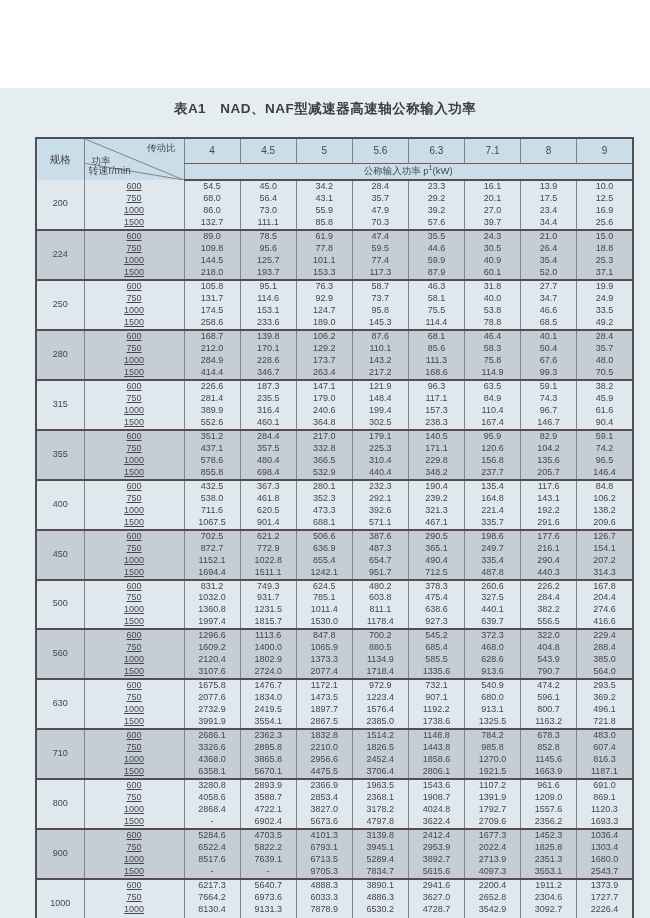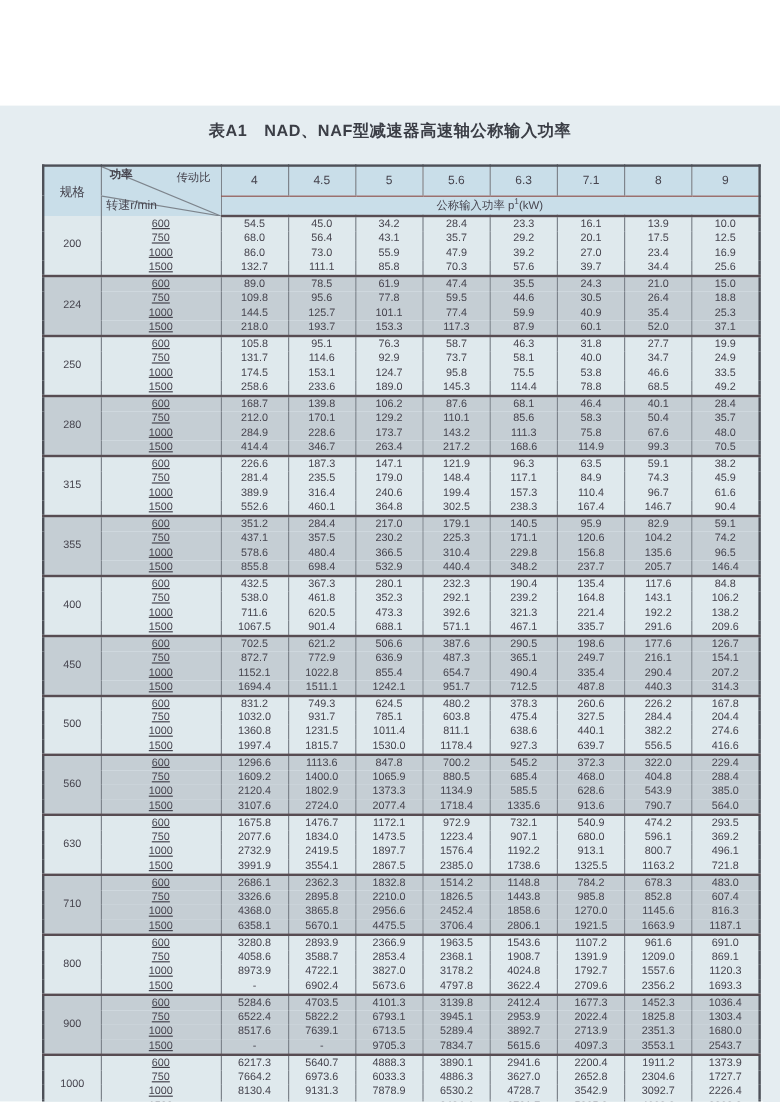--- a/index.html
+++ b/index.html
@@ -17,21 +17,21 @@
     color:var(--c-text,#46444e);font-weight:400;overflow:hidden;white-space:nowrap;}
   thead th{background:var(--c-header_bg,#c9dee9);}
   tr.hr1{height:25px;} tr.hr2{height:17px;}
   tr.hr1 th.ratio{font-size:10px;border-left:1px solid var(--c-border_mid,#7d848c);
     border-bottom:1px solid var(--c-border_red,#8a5450);}
   th.spec-h{font-size:10.5px;border-right:1px solid var(--c-border_mid,#7d848c);}
   th.diag{position:relative;}
   .diag-svg{position:absolute;left:0;top:0;width:100%;height:100%;}
   .diag-svg line{stroke:var(--c-border_mid,#6a7078);stroke-width:1;vector-effect:non-scaling-stroke;}
   .lbl-ratio{position:absolute;right:8px;top:3px;font-size:9.5px;}
-  .lbl-power{position:absolute;left:7px;top:0;font-size:9.5px;font-weight:bold;}
+  .lbl-power{position:absolute;left:7px;top:16px;font-size:9.5px;}
   .lbl-speed{position:absolute;left:4px;bottom:2px;font-size:10px;}
   th.subhdr{font-size:9.5px;border-left:1px solid var(--c-border_mid,#7d848c);
     border-bottom:2px solid var(--c-group_divider,#574c52);}
   th.subhdr .sup{font-size:7px;vertical-align:super;}
   tbody.grp td{height:11.98px;font-size:9px;line-height:11.98px;}
   tbody.grp{border-top:2px solid var(--c-group_divider,#574c52);}
   tbody.grp:first-of-type{border-top:none;}
   tbody.grp.light td{background:var(--c-row_light,#dfe9ed);}
   tbody.grp.dark td{background:var(--c-row_dark,#c5ced4);}
   td.spec{font-size:10px;border-right:1px solid var(--c-border_mid,#7d848c);}
@@ -330,21 +330,21 @@
             <td class="val">179.1</td>
             <td class="val">140.5</td>
             <td class="val">95.9</td>
             <td class="val">82.9</td>
             <td class="val">59.1</td>
           </tr>
           <tr>
             <td class="speed">750</td>
             <td class="val">437.1</td>
             <td class="val">357.5</td>
-            <td class="val">230.2</td>
+            <td class="val">332.8</td>
             <td class="val">225.3</td>
             <td class="val">171.1</td>
             <td class="val">120.6</td>
             <td class="val">104.2</td>
             <td class="val">74.2</td>
           </tr>
           <tr>
             <td class="speed">1000</td>
             <td class="val">578.6</td>
             <td class="val">480.4</td>
@@ -668,21 +668,21 @@
             <td class="val">3588.7</td>
             <td class="val">2853.4</td>
             <td class="val">2368.1</td>
             <td class="val">1908.7</td>
             <td class="val">1391.9</td>
             <td class="val">1209.0</td>
             <td class="val">869.1</td>
           </tr>
           <tr>
             <td class="speed">1000</td>
-            <td class="val">8973.9</td>
+            <td class="val">2868.4</td>
             <td class="val">4722.1</td>
             <td class="val">3827.0</td>
             <td class="val">3178.2</td>
             <td class="val">4024.8</td>
             <td class="val">1792.7</td>
             <td class="val">1557.6</td>
             <td class="val">1120.3</td>
           </tr>
           <tr>
             <td class="speed">1500</td>

